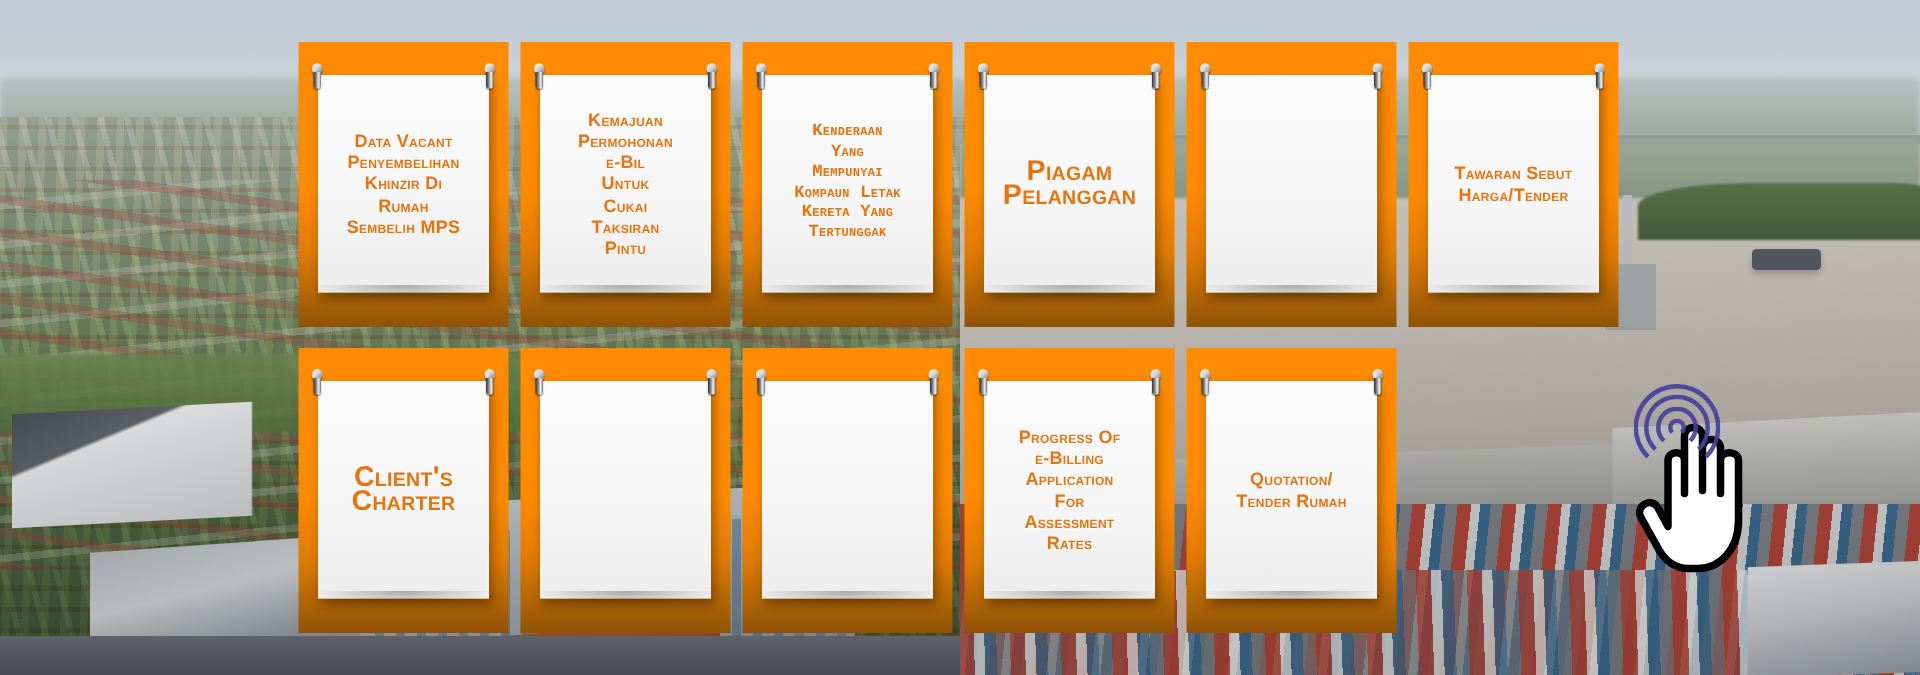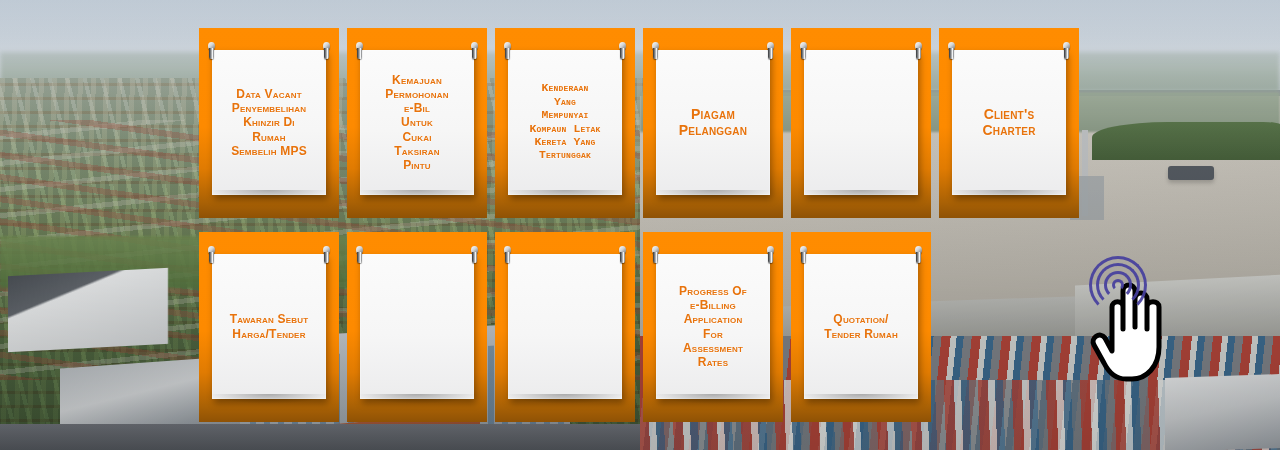--- a/index.html
+++ b/index.html
@@ -155,21 +155,21 @@
     background:linear-gradient(180deg,#fbfbfb 0%,#f6f6f6 55%,#ececed 100%);
     box-shadow:2px 4px 7px rgba(0,0,0,.35), 0 0 0 1px rgba(255,255,255,.25) inset;
     display:flex; align-items:center; justify-content:center;
     padding:4px 3px;
   }
   .card-text{
     font-family:"Liberation Sans", sans-serif;
     font-variant:small-caps;
     font-weight:bold;
     color:#E8730C;
-    font-size:14px;
+    font-size:19px;
     line-height:15.5px;
     letter-spacing:.2px;
     text-align:center;
     text-shadow:0 1px 0 rgba(255,255,255,.6);
     white-space:pre-line;
     user-select:none;
   }
   .pin{
     position:absolute; top:-8px; width:7px; height:17px; z-index:4;
     pointer-events:none;
@@ -314,46 +314,46 @@
         <span class="pin l">
           <span class="head"></span>
           <span class="body"></span>
         </span>
         <span class="pin r">
           <span class="head"></span>
           <span class="body"></span>
         </span>
       </div>
     </div>
+    <div class="panel s-sm">
+      <div class="card">
+        <span class="pin l">
+          <span class="head"></span>
+          <span class="body"></span>
+        </span>
+        <span class="pin r">
+          <span class="head"></span>
+          <span class="body"></span>
+        </span>
+        <div class="card-text">Tawaran Sebut
+Harga/Tender</div>
+      </div>
+    </div>
     <div class="panel">
       <div class="card">
         <span class="pin l">
           <span class="head"></span>
           <span class="body"></span>
         </span>
         <span class="pin r">
           <span class="head"></span>
           <span class="body"></span>
         </span>
         <div class="card-text">Client's
 Charter</div>
-      </div>
-    </div>
-    <div class="panel s-sm">
-      <div class="card">
-        <span class="pin l">
-          <span class="head"></span>
-          <span class="body"></span>
-        </span>
-        <span class="pin r">
-          <span class="head"></span>
-          <span class="body"></span>
-        </span>
-        <div class="card-text">Tawaran Sebut
-Harga/Tender</div>
       </div>
     </div>
     <div class="panel s-sm">
       <div class="card">
         <span class="pin l">
           <span class="head"></span>
           <span class="body"></span>
         </span>
         <span class="pin r">
           <span class="head"></span>

